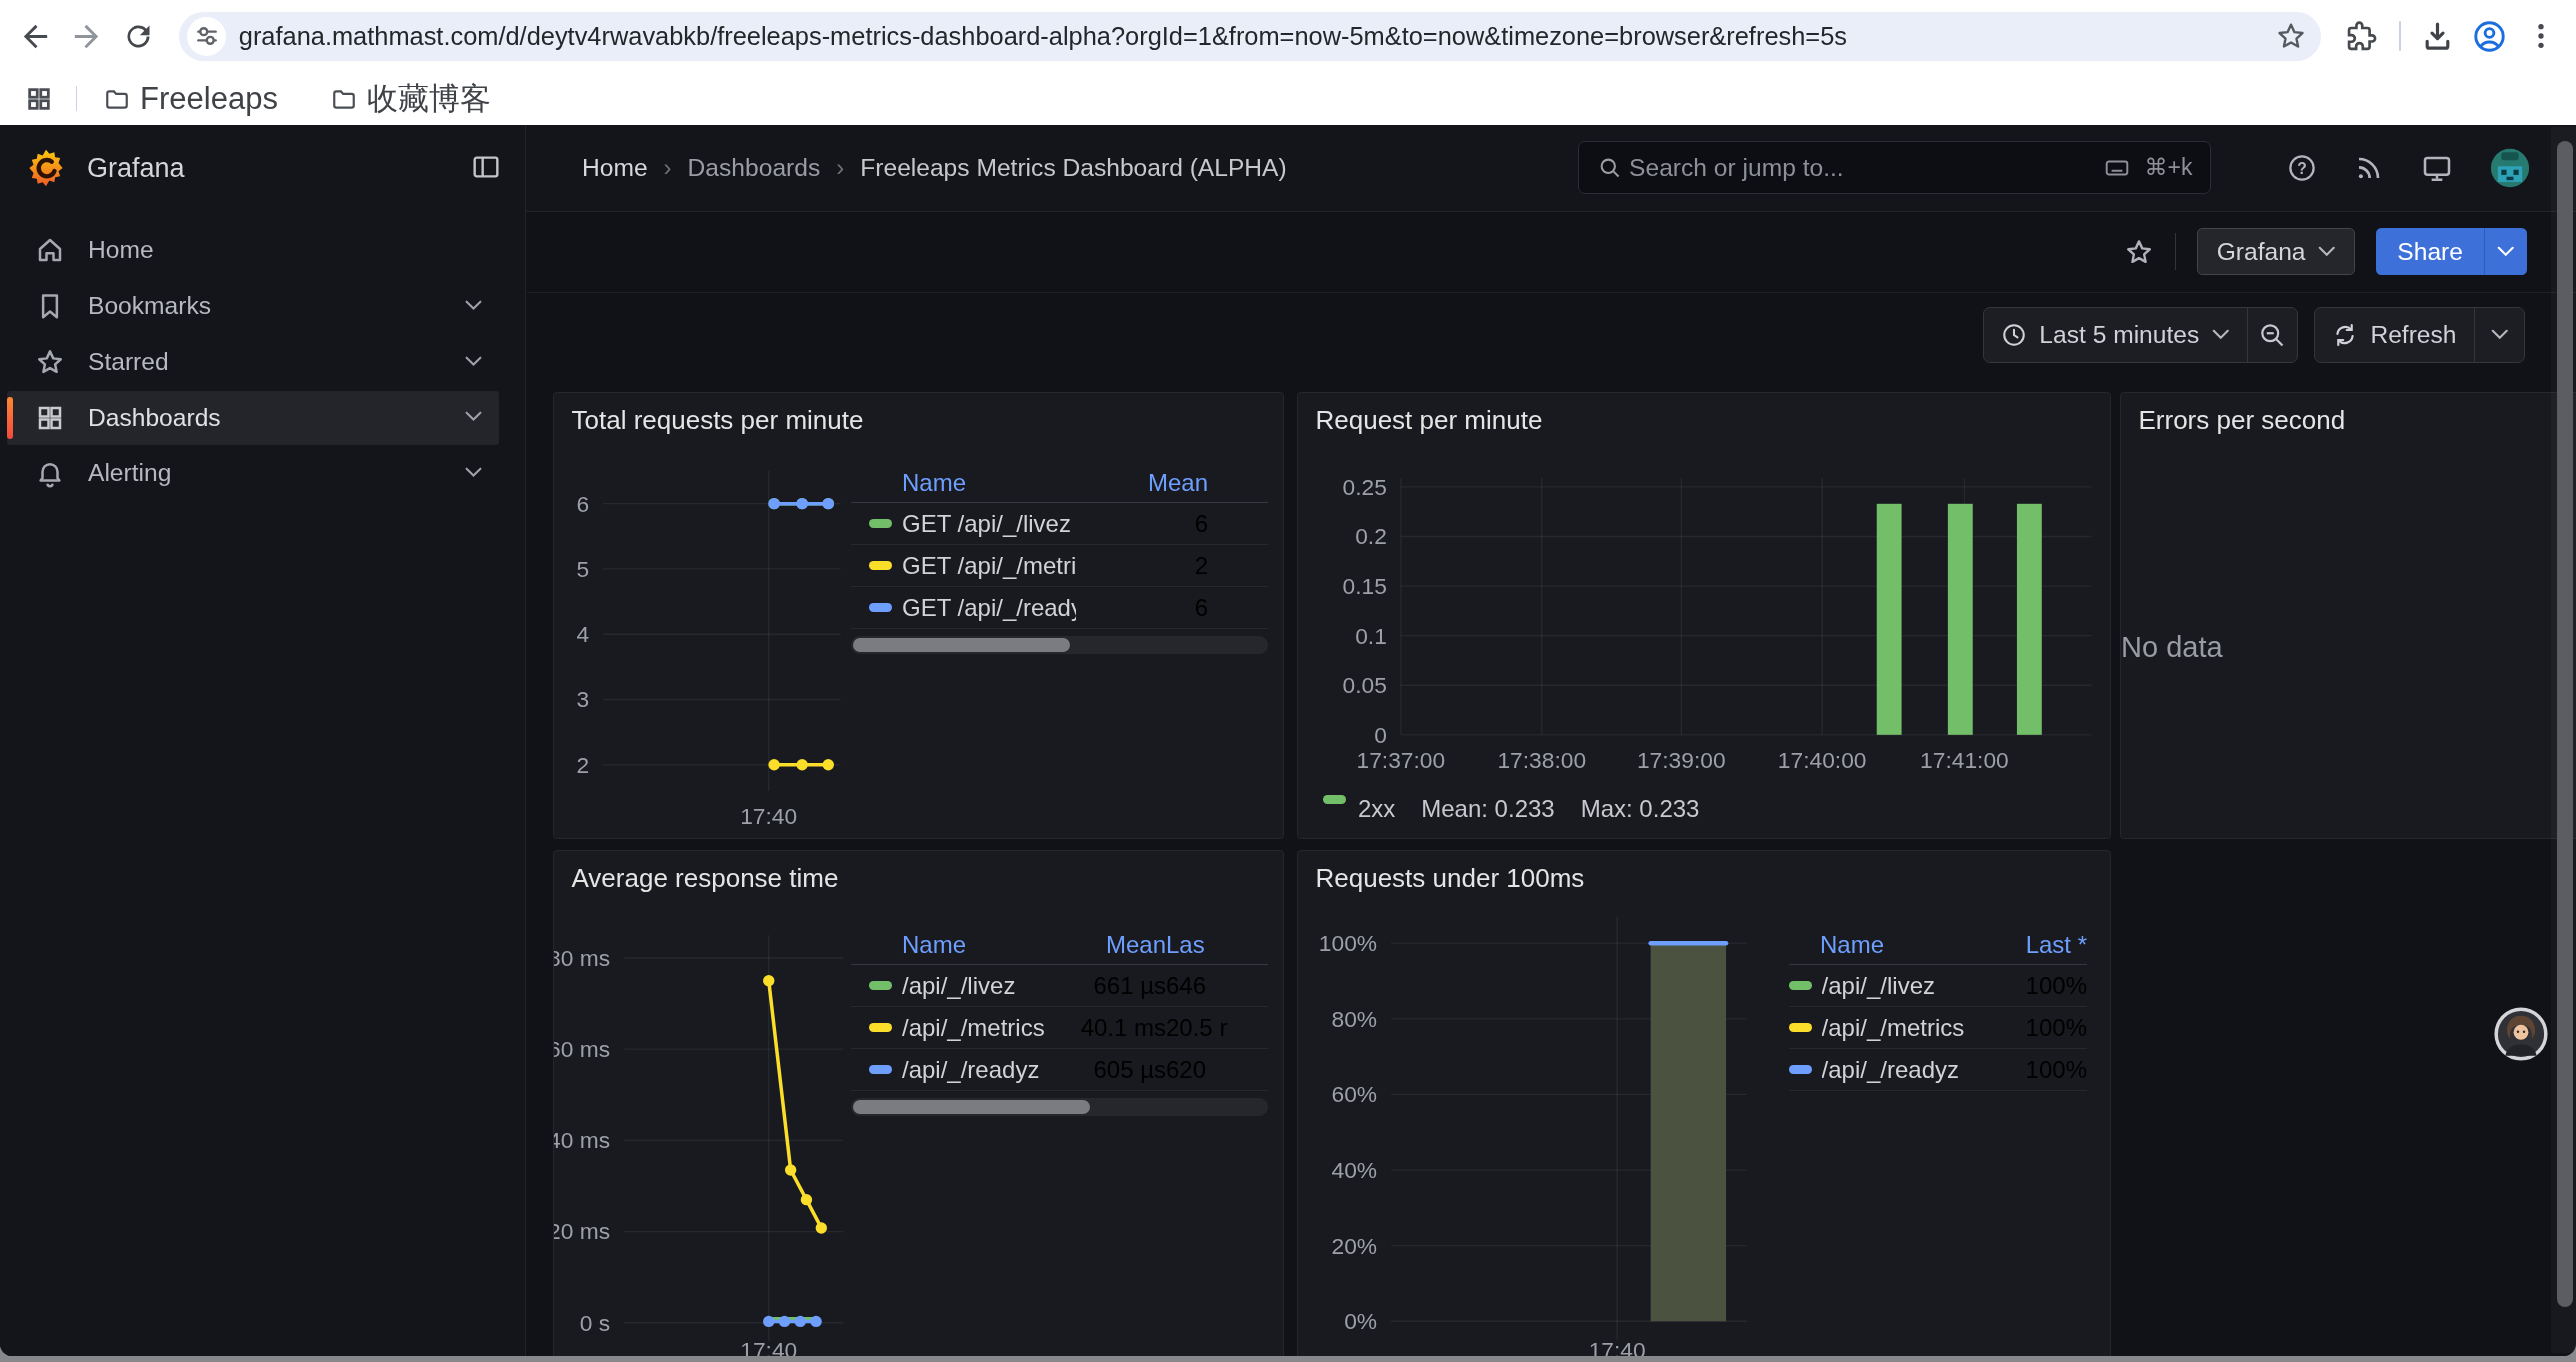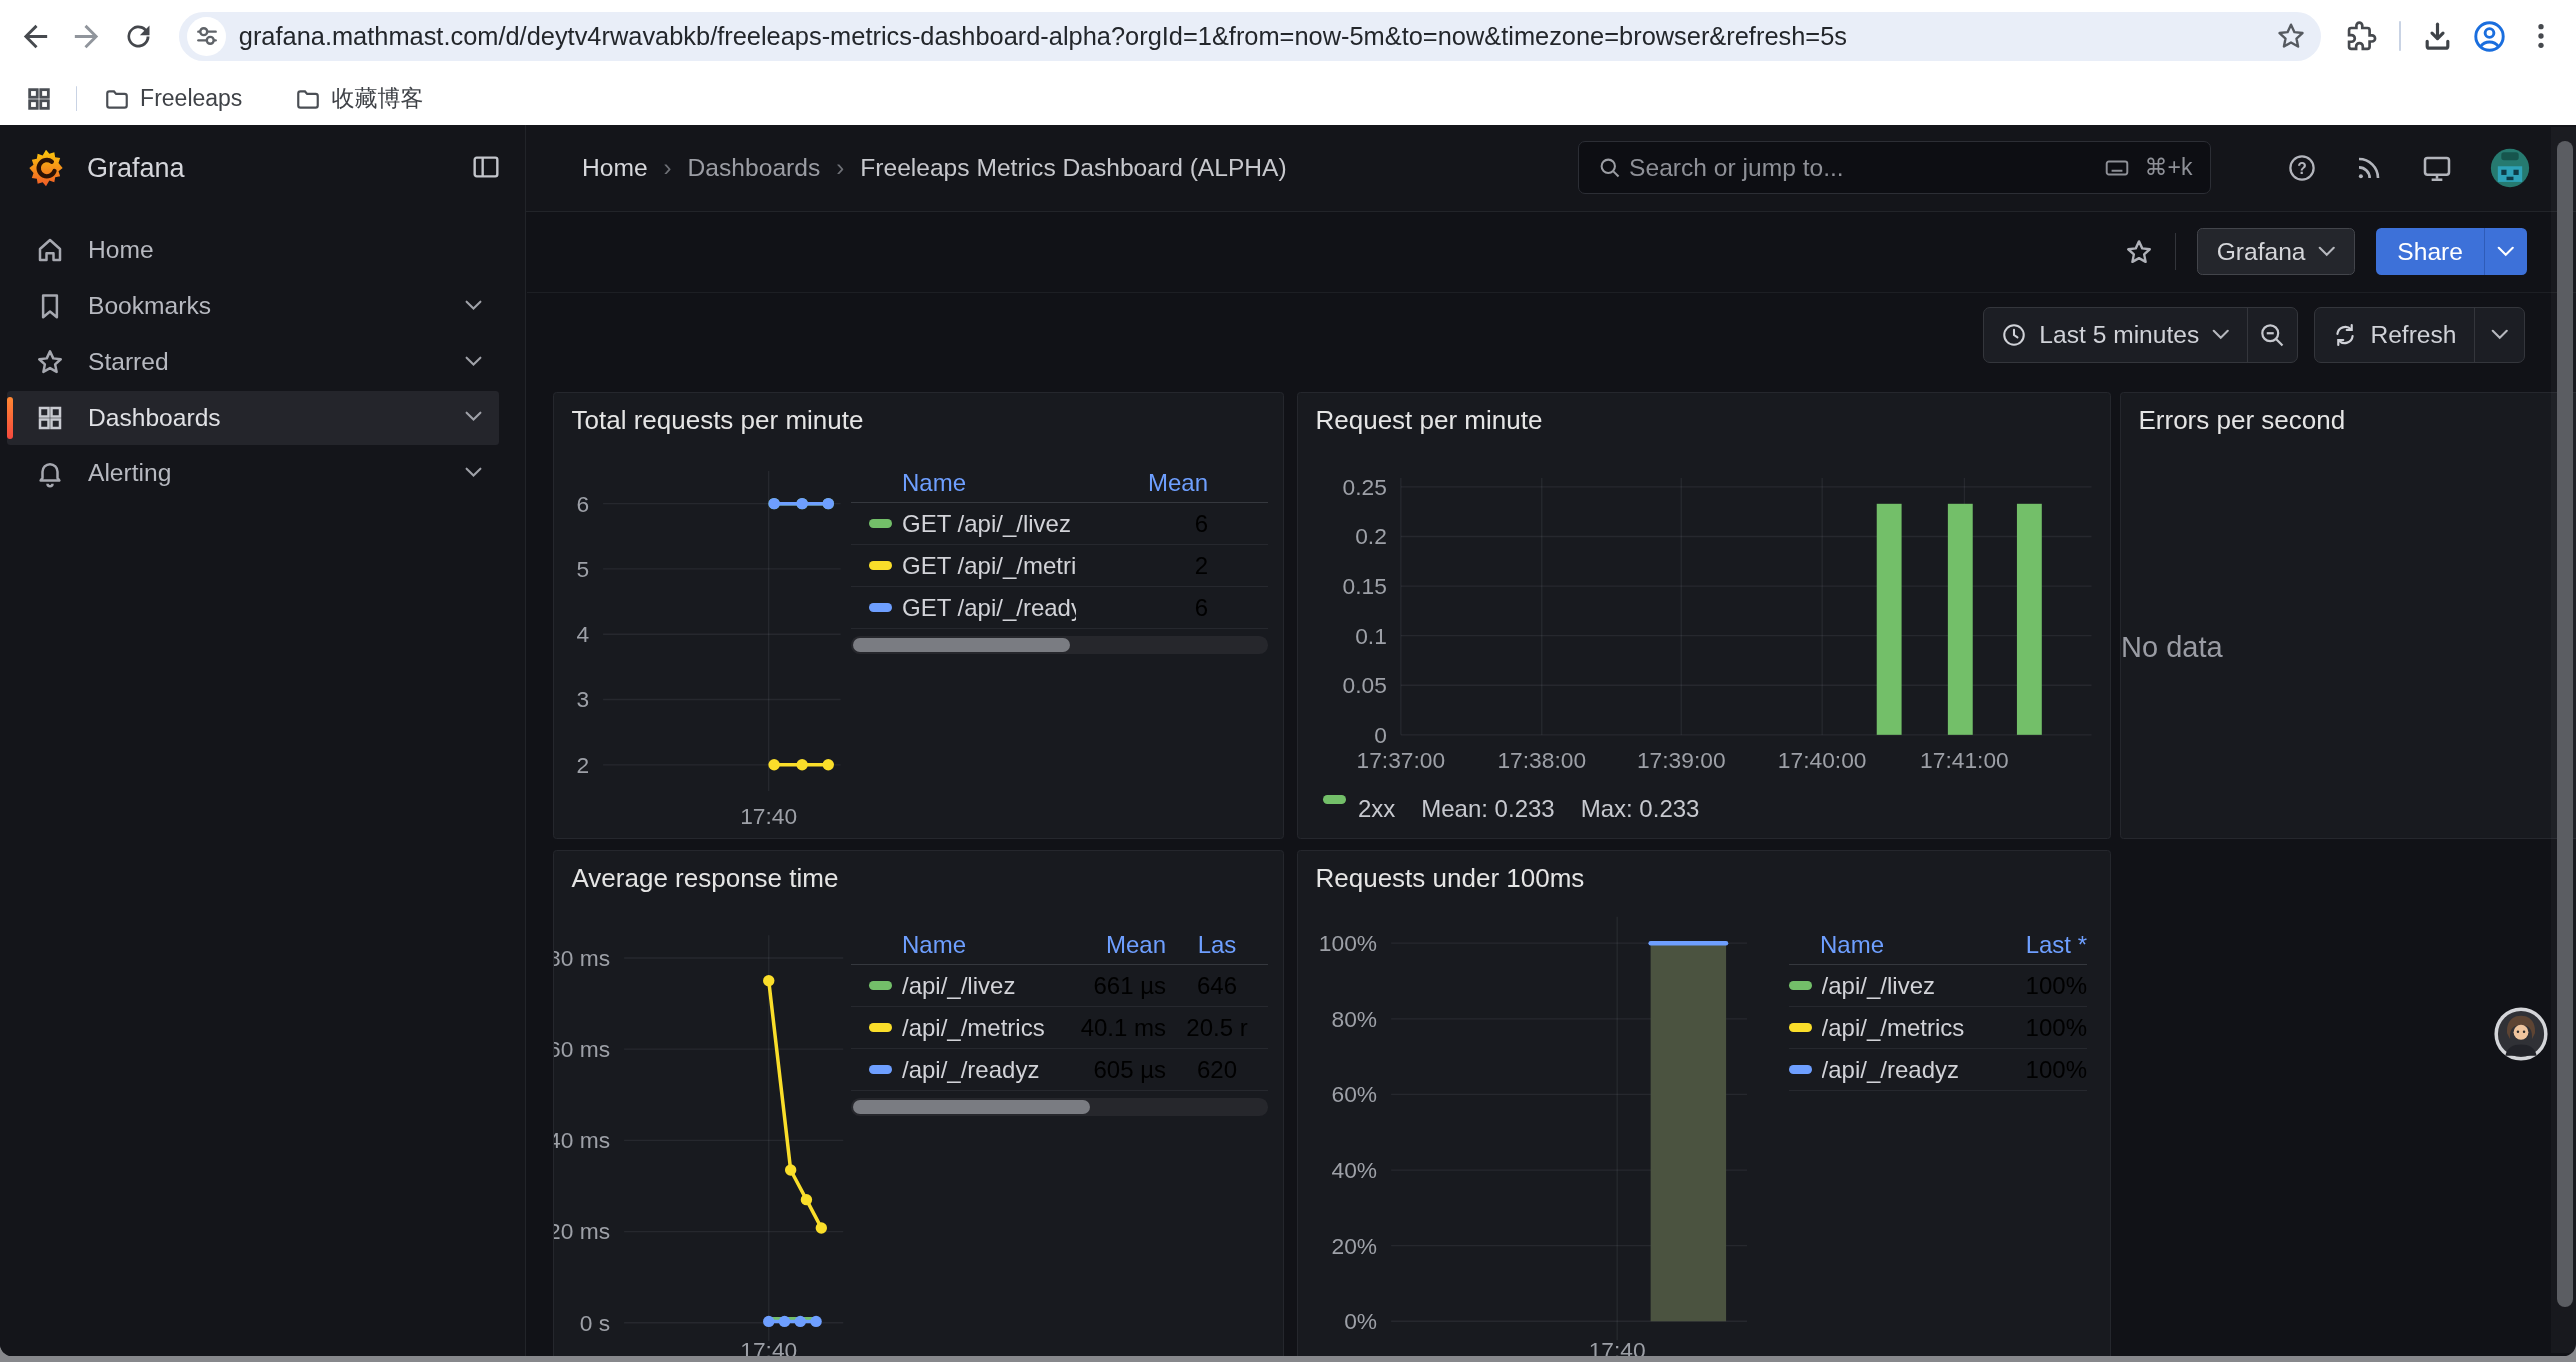--- a/index.html
+++ b/index.html
@@ -13,21 +13,21 @@
   .toolbar{position:absolute;top:0;left:0;width:100%;height:72px;background:#ffffff;display:flex;align-items:center;padding:0 16px;box-sizing:border-box;gap:12.3px}
   .tb-icon{width:39px;height:39px;display:flex;align-items:center;justify-content:center;flex:none;border-radius:50%}
   .url-pill{flex:1;height:49px;border-radius:24.6px;background:#e9eef8;display:flex;align-items:center;padding:0 10.5px 0 8.8px;margin:0 8.8px;min-width:0}
   .site-chip{width:39px;height:39px;border-radius:50%;background:#ffffff;display:flex;align-items:center;justify-content:center;flex:none}
   .url-text{margin-left:12.3px;font-size:25.4px;color:#23262b;white-space:nowrap;overflow:hidden;flex:1}
   .tb-divider{width:1.8px;height:30px;background:#c9d3e4;flex:none;border-radius:0.9px;margin:0 5.3px}
   
   .bmbar{position:absolute;top:72px;left:0;width:100%;height:53px;background:#ffffff;display:flex;align-items:center;padding:0 19px;box-sizing:border-box}
   .bm-divider{width:1.8px;height:24.6px;background:#c9d3e4;margin:0 17.5px;border-radius:0.9px}
   .bm-item{display:flex;align-items:center;gap:10.5px;margin-right:35px;padding:5.3px 8.8px;border-radius:7px}
-  .bm-label{font-size:23px;color:#3f4247}
+  .bm-label{font-size:31px;color:#3f4247}
   
   .app{position:absolute;top:125px;left:0;width:2576px;height:1231px;background:#111217;border-radius:0 0 12.3px 12.3px;overflow:hidden}
   .gnav{position:absolute;top:0;left:0;right:0;height:86px;background:#14151a;border-bottom:0.9px solid #222429;display:flex;align-items:center}
   .gnav-left{width:526px;height:100%;border-right:0.9px solid #222429;display:flex;align-items:center;padding:0 23px 0 26px;box-sizing:border-box;flex:none}
   .brand{margin-left:21px;font-size:27px;color:#d5d6db}
   .nav-toggle{margin-left:auto}
   .crumbs{display:flex;align-items:center;margin-left:56px;font-size:24.6px;gap:16px;white-space:nowrap}
   .crumb0{color:#d7d8dc}.crumbsep{color:#6e7076;font-size:24px}.crumb1{color:#9b9da4}.crumb2{color:#c7c8cd}
   .gsearch{position:absolute;left:1578px;top:16px;width:633px;height:53px;background:#0d0e13;border:0.9px solid #2c2e35;border-radius:7px;display:flex;align-items:center;padding:0 17.5px;gap:8px;box-sizing:border-box}
   .gsearch .ph{flex:1;color:#8e9097;font-size:24.6px}
@@ -63,21 +63,21 @@
   
   .ltable{position:absolute;font-size:24px}
   .lt-head{display:flex;align-items:center;height:39px;color:#6e9fff;border-bottom:0.9px solid rgba(205,215,225,0.16);font-weight:500}
   .lt-row{display:flex;align-items:center;height:41px;border-bottom:0.9px solid rgba(205,215,225,0.08);cursor:pointer}
   .lt-name{flex:1;color:#d2d3d8;white-space:nowrap;overflow:hidden}
   .lt-head .lt-name{color:#6e9fff}
   .sw{width:23px;height:8.8px;border-radius:4.4px;margin:0 9.6px 0 18.4px;flex:none}
   .t1 .lt-head .lt-name,.t4 .lt-head .lt-name{padding-left:51px}
   .t1 .lt-val{width:132px;margin-right:60px;text-align:right}
   .t4 .lt-mean{width:96px;text-align:right;flex:none}
-  .t4 .lt-last{width:102px;text-align:center;flex:none;white-space:nowrap;overflow:hidden}
+  .t4 .lt-last{width:102px;text-align:left;flex:none;white-space:nowrap;overflow:hidden}
   .t5 .sw{margin-left:0}
   .t5 .lt-head .lt-name{padding-left:31px}
   .t5 .lt-val{width:96px;text-align:right}
   .lt-scroll{height:17.5px;background:#26272c;border-radius:8.8px;margin-top:7px;position:relative}
   .lt-thumb{position:absolute;left:1.8px;top:1.8px;bottom:1.8px;width:52%;background:#7a7c82;border-radius:7px;cursor:pointer}
   .p2-legend{position:absolute;left:24.6px;top:402px;display:flex;font-size:24px;color:#c7c9cf}
   .p2-legend .sw{margin:0 12.3px 0 0}
   .p2-legend span{margin-right:26px}
   
   .vscroll{position:absolute;top:1.8px;right:0;bottom:3.5px;width:24.6px;background:rgba(255,255,255,0.03)}

